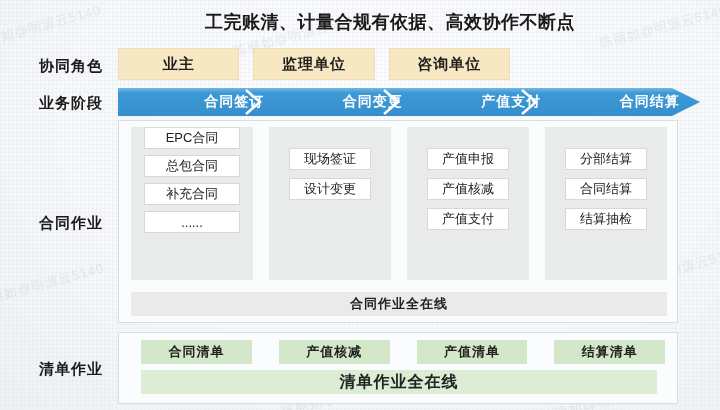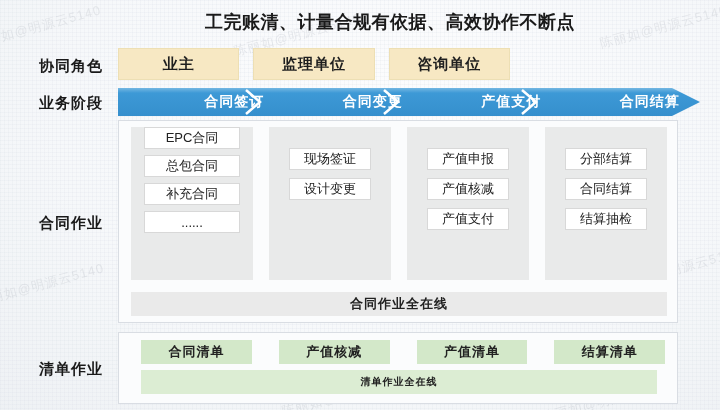--- a/index.html
+++ b/index.html
@@ -77,21 +77,21 @@
     position:absolute;left:22px;top:7px;width:524px;height:24px;
     display:grid;grid-template-columns:repeat(4,1fr);gap:27px;
   }
   .list-box{
     background:#d3e8c9;display:flex;align-items:center;justify-content:center;
     font-size:13px;font-weight:600;color:#222;letter-spacing:1px;
   }
   .list-bar{
     position:absolute;left:22px;top:37px;width:516px;height:24px;background:#dcedd3;
     display:flex;align-items:center;justify-content:center;
-    font-size:10px;font-weight:600;color:#222;letter-spacing:1px;
+    font-size:16px;font-weight:600;color:#222;letter-spacing:1px;
   }
 </style>
 </head>
 <body>
 
 <div class="canvas">
 
   <div class="wm" style="left:-28px;top:18px">陈丽如@明源云5140</div>
   <div class="wm" style="left:232px;top:26px">陈丽如@明源云5140</div>
   <div class="wm" style="left:598px;top:18px">陈丽如@明源云5140</div>

